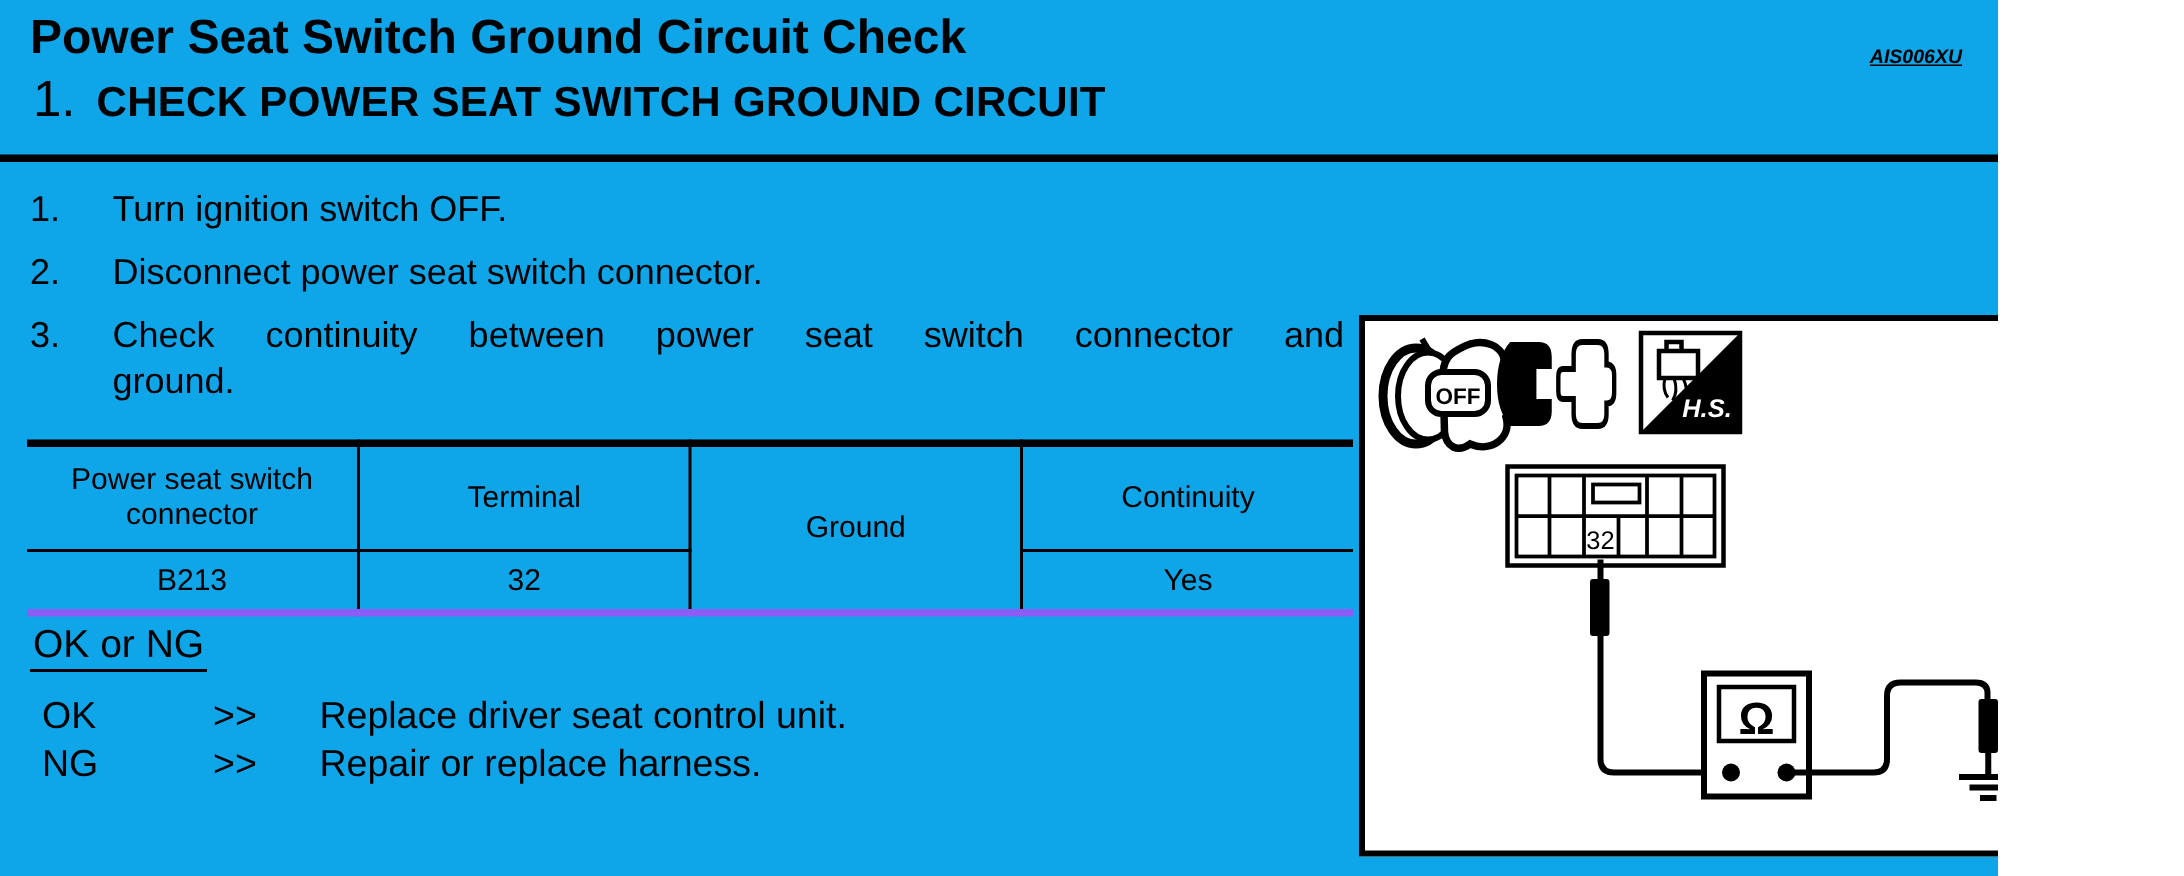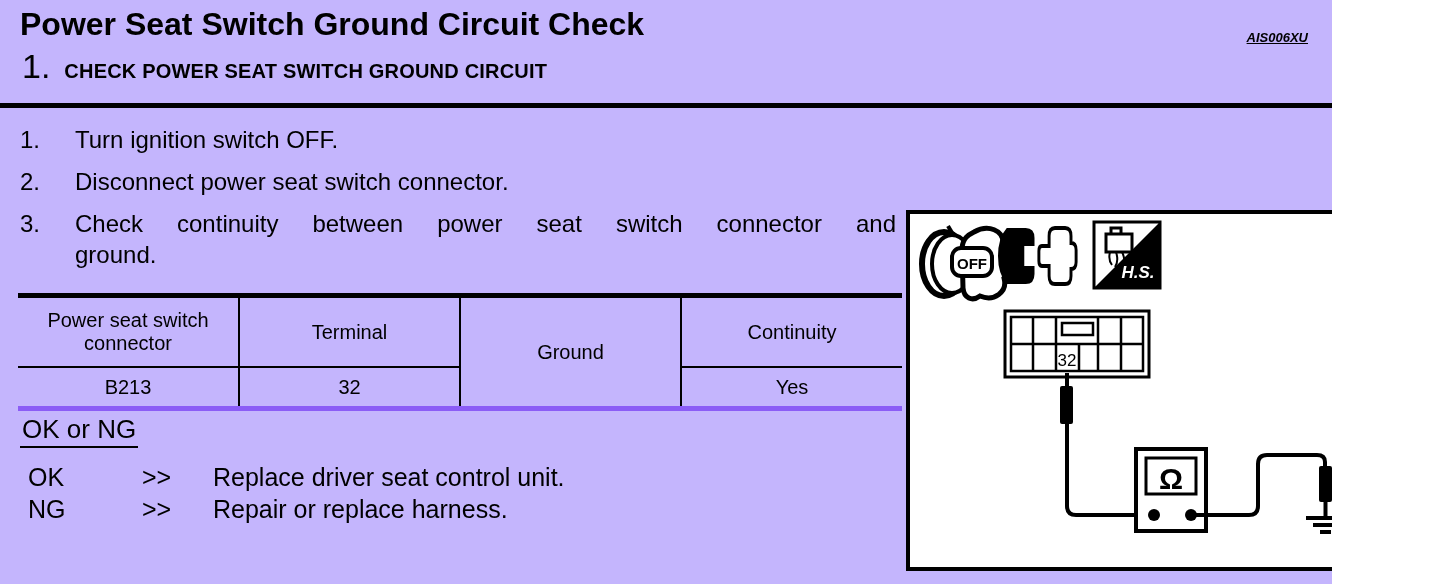--- a/index.html
+++ b/index.html
@@ -1,24 +1,24 @@
 <!DOCTYPE html>
 <html><head>
 <meta charset="utf-8">
 <style>
   html,body { margin:0; padding:0; background:#fff; }
-  .page { position:relative; width:1332px; height:584px; background:#c4b5fd;
+  .page { position:relative; width:1332px; height:584px; background:#0ea5e9;
           font-family:"Liberation Sans", sans-serif; color:#000; overflow:hidden; }
 
   .title { position:absolute; left:20px; top:6px; font-size:32px; font-weight:bold; }
   .ref-code { position:absolute; right:24px; top:30px; font-size:13px; font-style:italic; font-weight:bold;text-decoration:underline; }
 
   .step-heading { position:absolute; left:22px; top:47px; display:flex; align-items:baseline; gap:14px; }
   .step-heading .num { font-size:34px; font-weight:400; }
-  .step-heading .txt { font-size:20px; font-weight:bold; letter-spacing:0.2px; }
+  .step-heading .txt { font-size:28px; font-weight:bold; letter-spacing:0.2px; }
 
   .rule { position:absolute; left:0; top:103px; width:1456px; height:5px; background:#000; }
 
   .steps { position:absolute; left:20px; top:124px; width:876px; }
   .step { display:flex; margin-bottom:11px; font-size:24px; line-height:31px; }
   .step-num { flex:0 0 55px; }
   .step-text { flex:1; }
   .jline1 { display:block; text-align:justify; text-align-last:justify; }
   .jline2 { display:block; }
 

